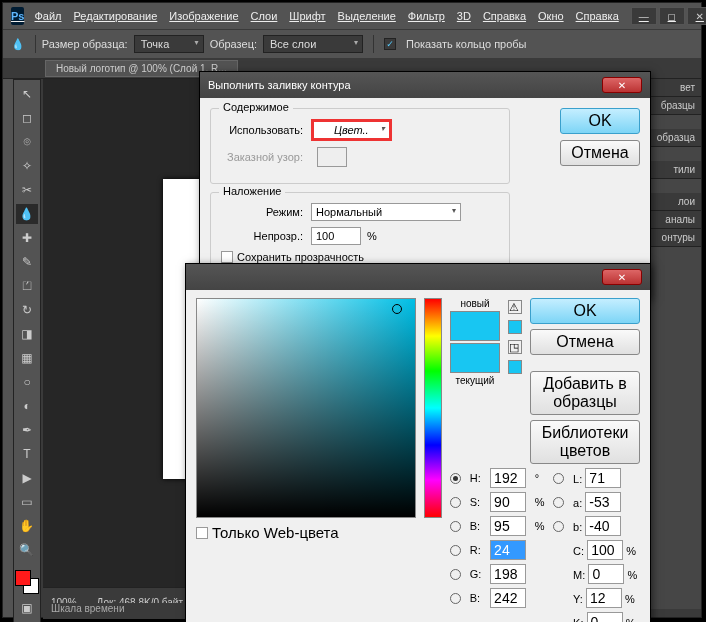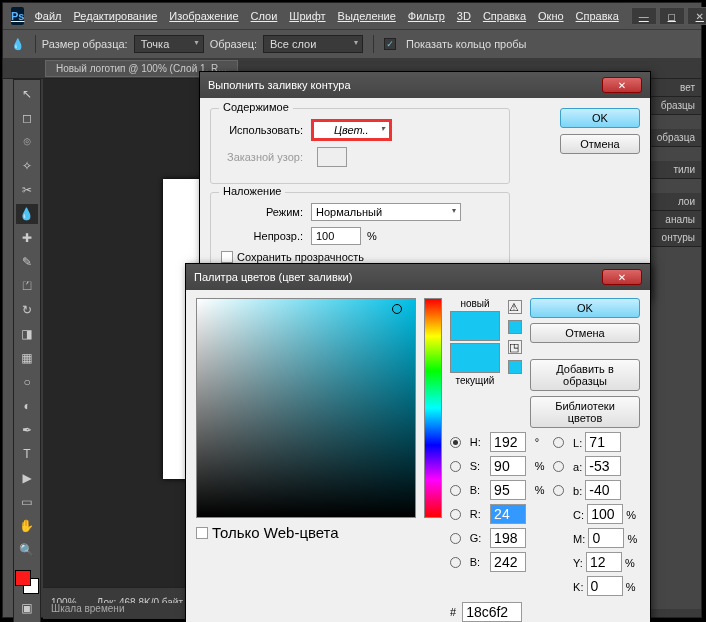--- a/index.html
+++ b/index.html
@@ -52,21 +52,21 @@
 .form-row { display:flex; align-items:center; margin-bottom:6px;}
 .form-label { width:90px; text-align:right; padding-right:8px; font-size:11px;}
 .combo { border:1px solid #999; background:#fff; padding:2px 4px; min-width:150px; position:relative; font-size:11px;}
 .combo::after { content:"▾"; position:absolute; right:4px; color:#555; font-size:8px;}
 .combo.highlight { border:3px solid #e33; border-radius:0; padding:2px 20px; min-width:40px;font-style:italic; }
 .num-input { border:1px solid #999; background:#fff; padding:2px 4px; width:50px; text-align:left; font-size:11px;}
 .pattern-swatch { width:30px; height:20px; border:1px solid #999; background:#eee; margin-left:6px;}
 .checkbox-small {width:12px; height:12px; border:1px solid #999; background:#fff; margin-right:4px;}
 
 .side-buttons { position:absolute; right:10px; top:10px; display:flex; flex-direction:column; gap:6px;}
-.win-button { min-width:80px; padding:3px 10px; border:1px solid #888; border-radius:3px; background:linear-gradient(#fafafa,#e0e0e0); font-size:11px; text-align:center; cursor:pointer;}
+.win-button { min-width:80px; padding:3px 10px; border:1px solid #888; border-radius:3px; background:linear-gradient(#fafafa,#e0e0e0); font-size:16px; text-align:center; cursor:pointer;}
 .win-button.primary { background:linear-gradient(#c4eeff,#7dd5f6); border-color:#3aa0cc;}
 
 
 #color-dialog .dlg-body { padding:8px 10px 10px 10px; display:flex; gap:8px;}
 .sv-box { width:220px; height:220px; position:relative; border:1px solid #888; background: linear-gradient(to top, #000, rgba(0,0,0,0)), linear-gradient(to right, #fff, #00bfe6);}
 .sv-cursor { position:absolute; left:200px; top:10px; width:10px; height:10px; border:1px solid #000; border-radius:50%; transform:translate(-50%,-50%);}
 .hue-strip { width:18px; height:220px; background: linear-gradient(to bottom, #f00 0%, #ff0 17%, #0f0 33%, #0ff 50%, #00f 67%, #f0f 83%, #f00 100%); border:1px solid #888;}
 .preview-col { display:flex; flex-direction:column; gap:2px; font-size:10px; align-items:center;}
 .preview-box { width:50px; height:30px; border:1px solid #888;}
 .preview-new { background:#18c6f2;}
@@ -222,21 +222,20 @@
         <div class="form-row">
           <span class="checkbox-small"></span>
           <span>Сохранить прозрачность</span>
         </div>
       </div>
     </div>
   </div>
 
   <div id="color-dialog" class="dialog">
     <div class="dlg-title">
-      <span>Палитра цветов (цвет заливки)</span>
       <div class="dlg-close">✕</div>
     </div>
     <div class="dlg-body">
       <div>
         <div class="sv-box">
           <div class="sv-cursor"></div>
         </div>
         <div class="web-only">
           <span class="checkbox-small"></span>
           <span>Только Web-цвета</span>

